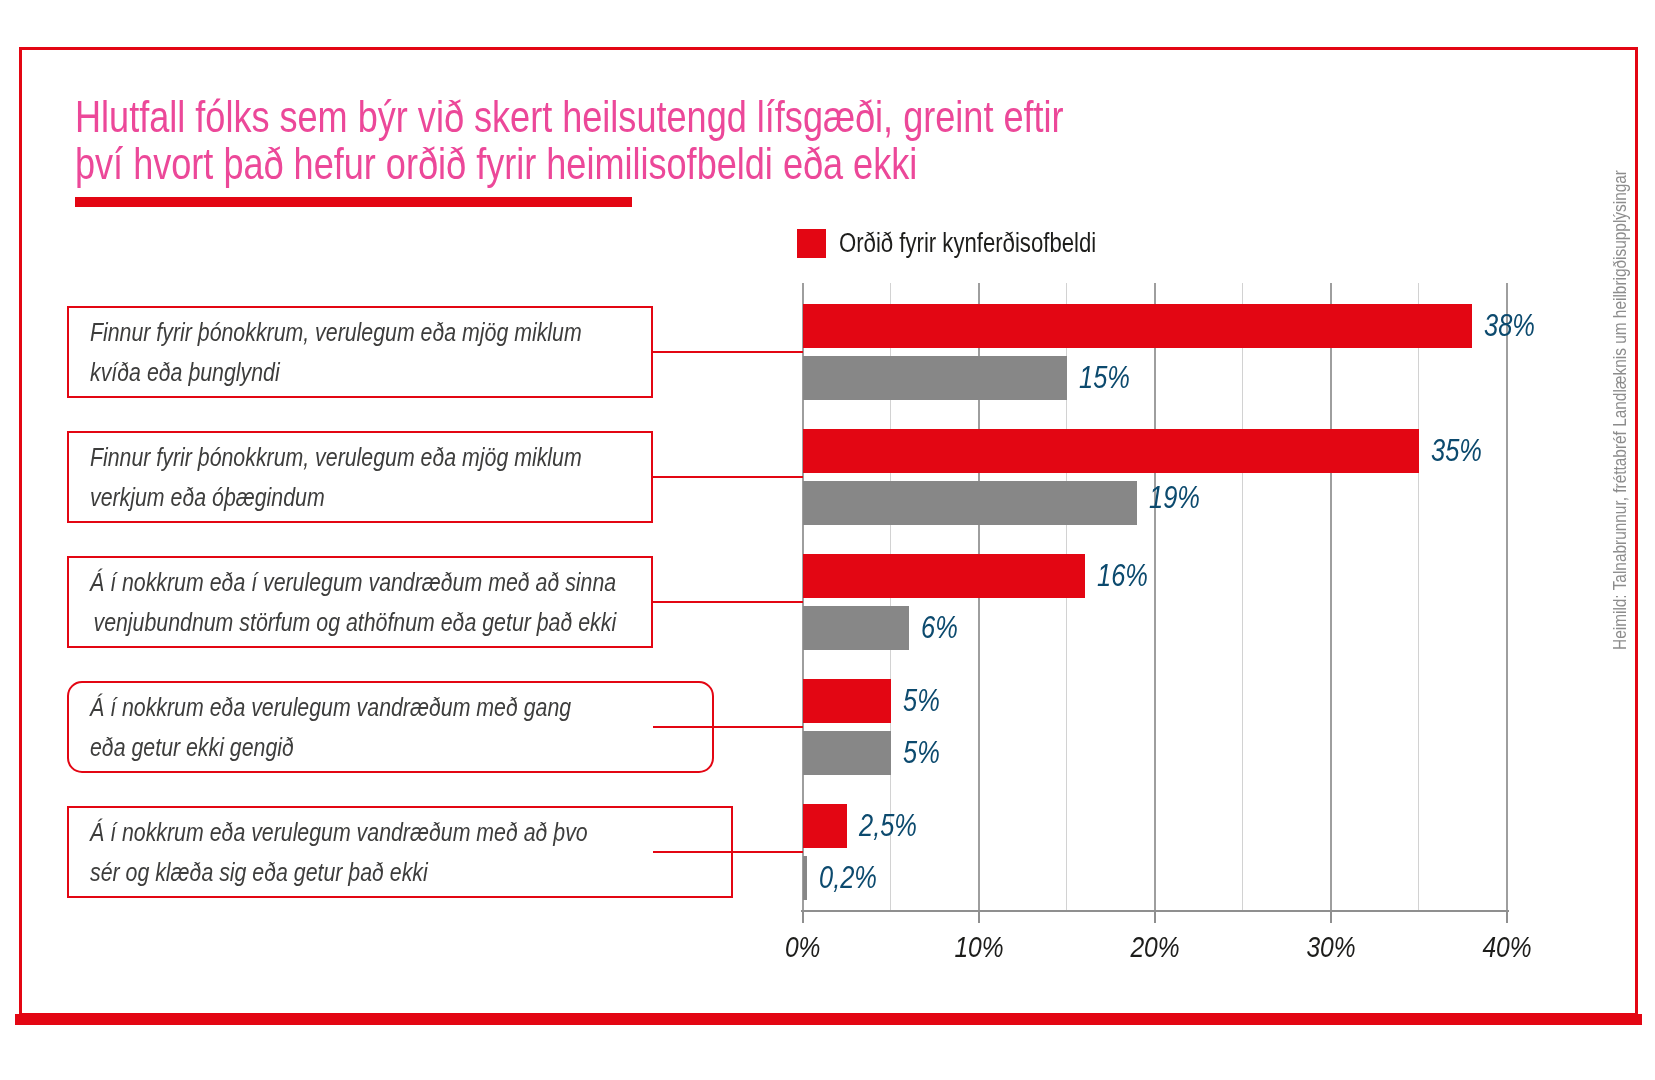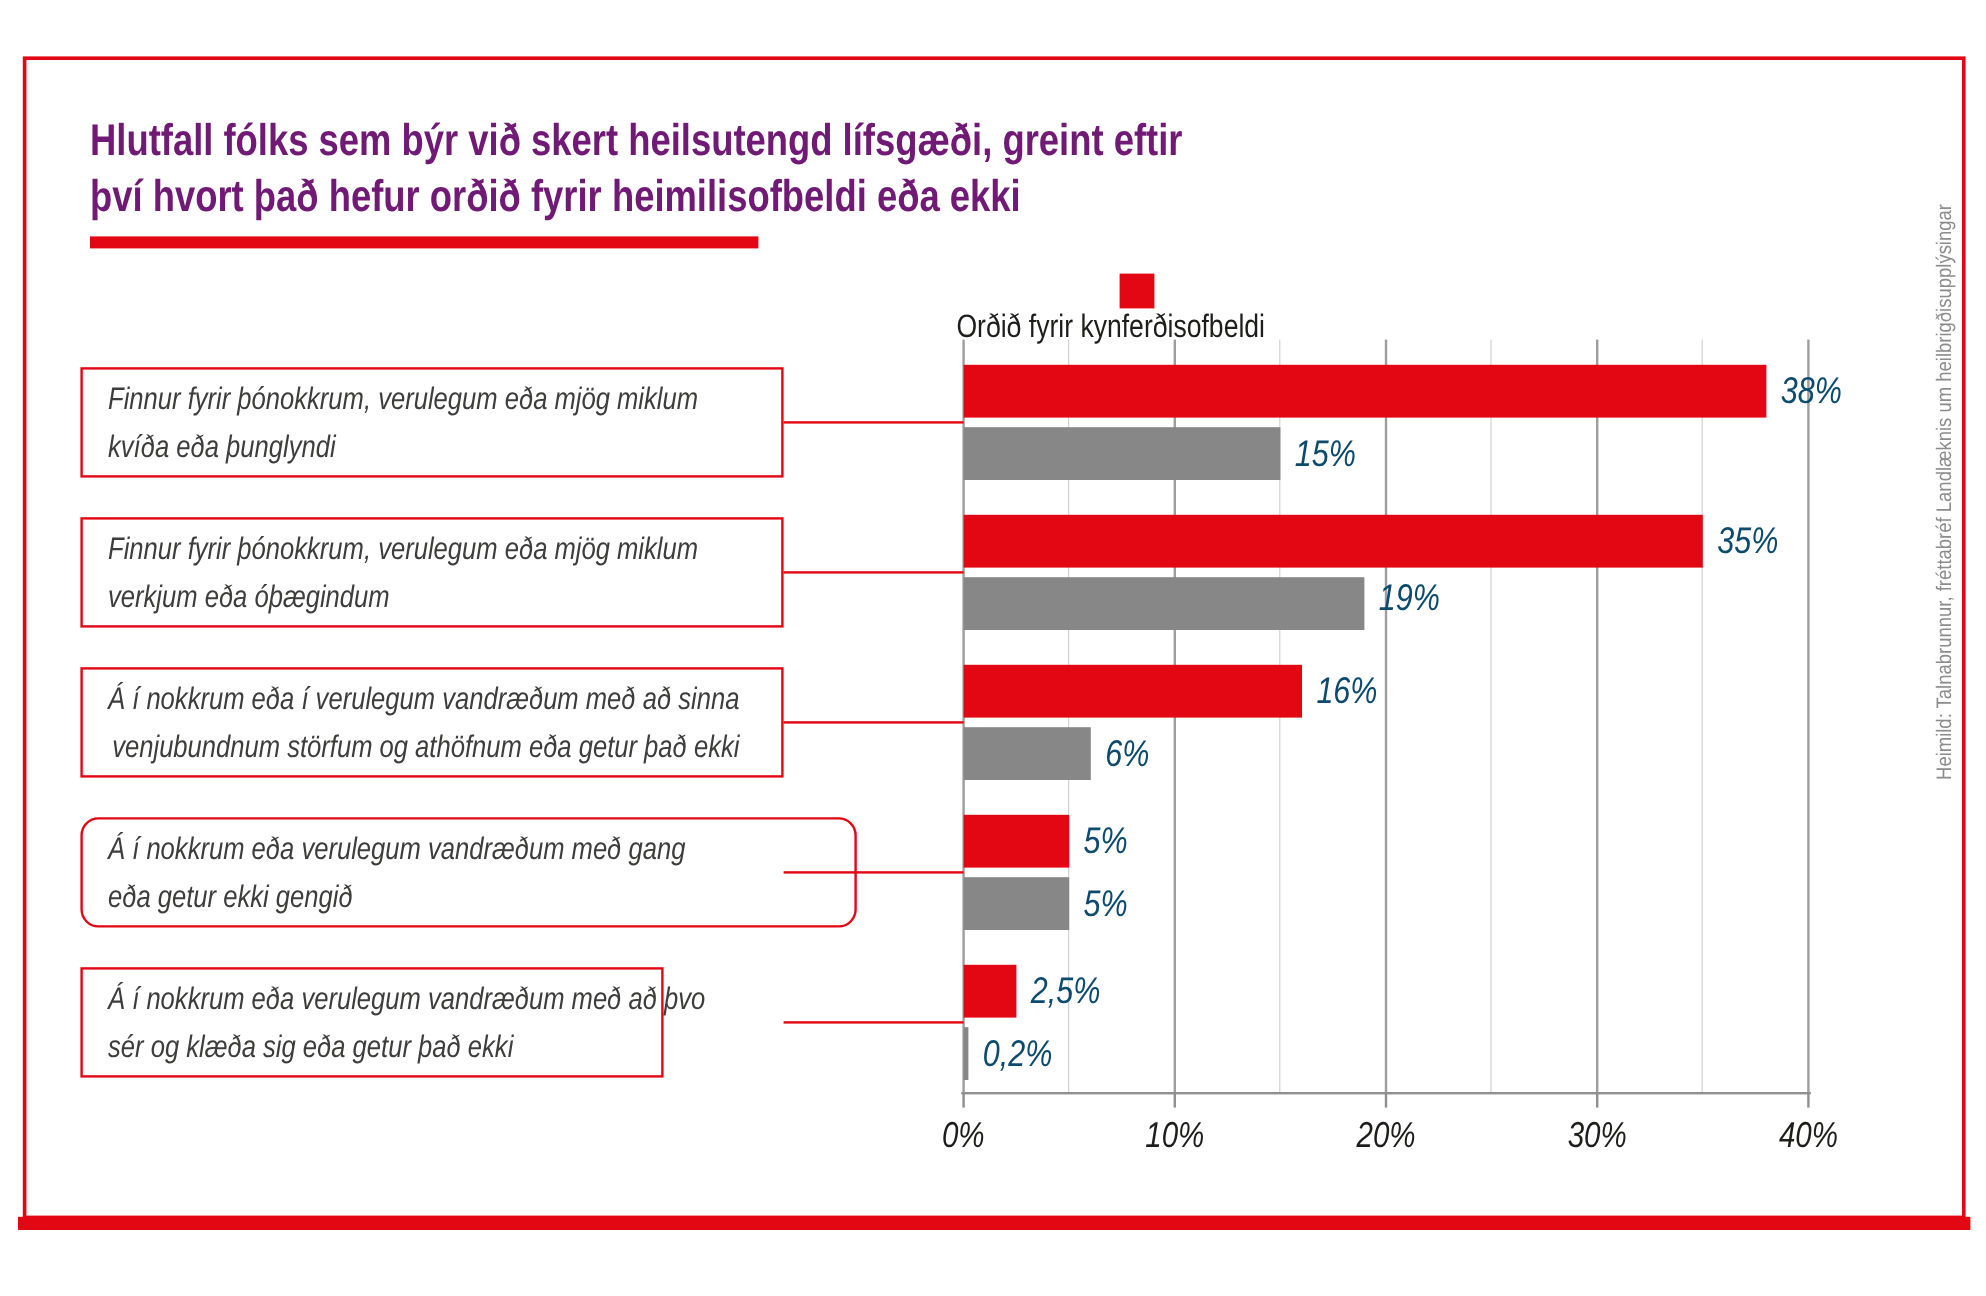--- a/index.html
+++ b/index.html
@@ -1,21 +1,21 @@
 <!DOCTYPE html>
 <html><head>
 <meta charset="utf-8">
 <style>
   html,body{margin:0;padding:0;background:#ffffff;}
   .canvas{position:relative;width:1655px;height:1080px;background:#ffffff;overflow:hidden;
           font-family:"Liberation Sans",sans-serif;color:#1d1d1b;}
   .frame{position:absolute;left:19px;top:47px;width:1619px;height:969px;
          border:3px solid #e30613;box-sizing:border-box;background:transparent;}
   .bottom-accent{position:absolute;left:15px;top:1014px;width:1627px;height:11px;background:#e30613;}
-  .title{position:absolute;left:75px;top:93px;font-weight:bold;font-size:37px;line-height:47px;color:#701a75;}
+  .title{position:absolute;left:75px;top:93px;font-weight:normal;font-size:44px;line-height:47px;color:#ec4899;}
   .title-line{white-space:nowrap;transform:scaleX(0.82);transform-origin:0 50%;}
   .title-underline{position:absolute;left:75px;top:197px;width:557px;height:10px;background:#e30613;}
   .legend-item{position:absolute;top:228px;height:31px;display:flex;align-items:center;}
   .swatch{display:inline-block;width:29px;height:29px;margin-right:13px;flex:0 0 auto;}
   .legend-label{font-size:27px;color:#1d1d1b;}
   .cond{display:inline-block;transform:scaleX(0.82);transform-origin:0 50%;white-space:nowrap;}
   .cond-c{display:inline-block;transform:scaleX(0.82);transform-origin:50% 50%;white-space:nowrap;}
   .layer{position:absolute;left:0;top:0;width:1655px;height:1080px;pointer-events:none;font-style:italic;}
   .cat-box{position:absolute;border:2px solid #e30613;background:#ffffff;box-sizing:border-box;}
   .cat-text{position:absolute;left:21px;top:50%;transform:translateY(-50%) scaleX(0.82);
@@ -33,21 +33,21 @@
 <div class="canvas">
   <div class="frame"></div>
   <div class="bottom-accent"></div>
 
   <div class="title">
     <div class="title-line">Hlutfall fólks sem býr við skert heilsutengd lífsgæði, greint eftir</div>
     <div class="title-line">því hvort það hefur orðið fyrir heimilisofbeldi eða ekki</div>
   </div>
   <div class="title-underline"></div>
 
-  <div class="legend-item" style="left:797px;flex-direction:column;">
+  <div class="legend-item" style="left:797px;">
     <span class="swatch" style="background:#e30613;"></span>
     <span class="cond legend-label">Orðið fyrir kynferðisofbeldi</span>
   </div>
 
   <div id="grid-layer" class="layer">
       <div class="gridline" style="left: 802px; top: 283px; width: 2px; height: 627px; background: rgb(158, 158, 158);"></div>
       <div class="gridline" style="left: 890px; top: 283px; width: 1px; height: 627px; background: rgb(210, 210, 210);"></div>
       <div class="gridline" style="left: 978px; top: 283px; width: 2px; height: 627px; background: rgb(158, 158, 158);"></div>
       <div class="gridline" style="left: 1066px; top: 283px; width: 1px; height: 627px; background: rgb(210, 210, 210);"></div>
       <div class="gridline" style="left: 1154px; top: 283px; width: 2px; height: 627px; background: rgb(158, 158, 158);"></div>
@@ -78,21 +78,21 @@
         </div>
       </div>
       <div class="connector" style="left: 653px; top: 601px; width: 150px; height: 2px; background: rgb(227, 6, 19);"></div>
       <div class="cat-box" style="left: 67px; top: 681px; width: 647px; height: 92px; border-radius: 15px;">
         <div class="cat-text">
           <div>Á í nokkrum eða verulegum vandræðum með gang</div>
           <div>eða getur ekki gengið</div>
         </div>
       </div>
       <div class="connector" style="left: 653px; top: 726px; width: 150px; height: 2px; background: rgb(227, 6, 19);"></div>
-      <div class="cat-box" style="left: 67px; top: 806px; width: 486px; height: 92px;">
+      <div class="cat-box" style="left: 67px; top: 806px; width: 666px; height: 92px;">
         <div class="cat-text">
           <div>Á í nokkrum eða verulegum vandræðum með að þvo</div>
           <div>sér og klæða sig eða getur það ekki</div>
         </div>
       </div>
       <div class="connector" style="left: 653px; top: 851px; width: 150px; height: 2px; background: rgb(227, 6, 19);"></div>
     </div>
   <div id="bar-layer" class="layer">
       <div class="bar" style="left: 803px; top: 304px; width: 668.8px; height: 44px; background: rgb(227, 6, 19);"></div>
       <div class="bar-label" style="left: 1483.8px; top: 304px; height: 44px; line-height: 44px;"><span class="cond">38%</span></div>

